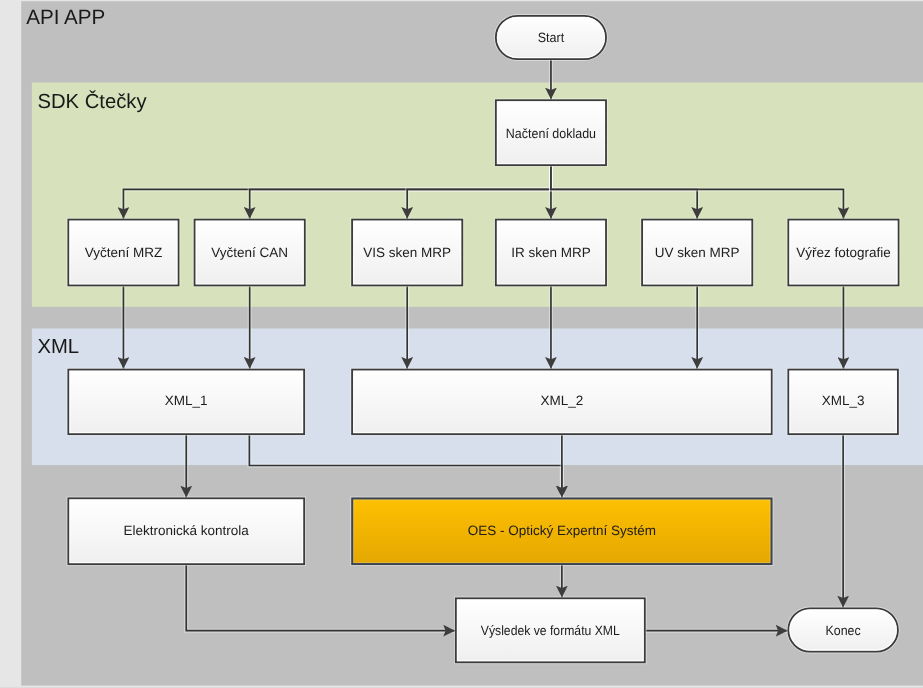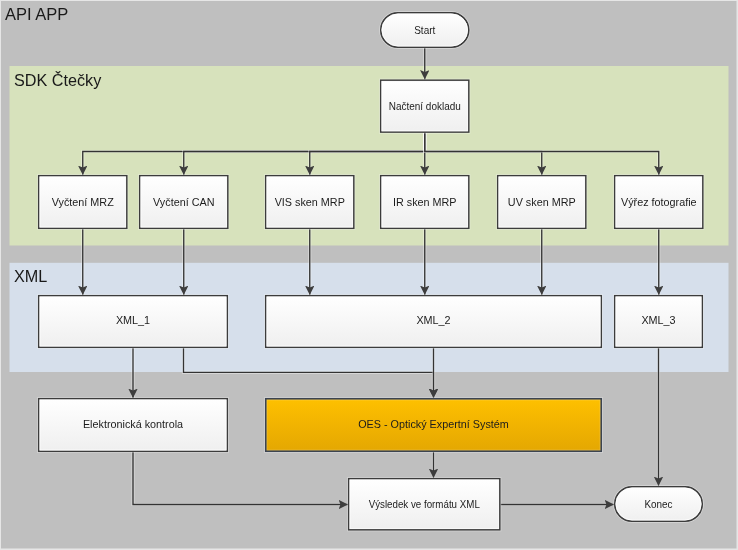--- a/index.html
+++ b/index.html
@@ -1,19 +1,19 @@
 <!DOCTYPE html>
 <html><head>
 <meta charset="utf-8">
 <title>API APP</title>
 <style>
   html,body{margin:0;padding:0;background:#e6e6e6;}
   body{width:738px;height:550px;overflow:hidden;
        font-family:"Liberation Sans",sans-serif;}
-  #canvas{position:absolute;left:0;top:0;width:643px;height:550px;}
+  #canvas{position:absolute;left:16px;top:0;width:643px;height:550px;}
   #diagram{position:absolute;left:0;top:0;}
   .node-label{font-family:"Liberation Sans",sans-serif;fill:#1c1c1c;
               font-size:10.8px;text-anchor:middle;}
   .pool-label{font-family:"Liberation Sans",sans-serif;fill:#191919;
               font-size:16.2px;text-anchor:start;}
   .title-label{font-family:"Liberation Sans",sans-serif;fill:#191919;
               font-size:16.5px;text-anchor:start;}
 </style>
 </head>
 <body>

